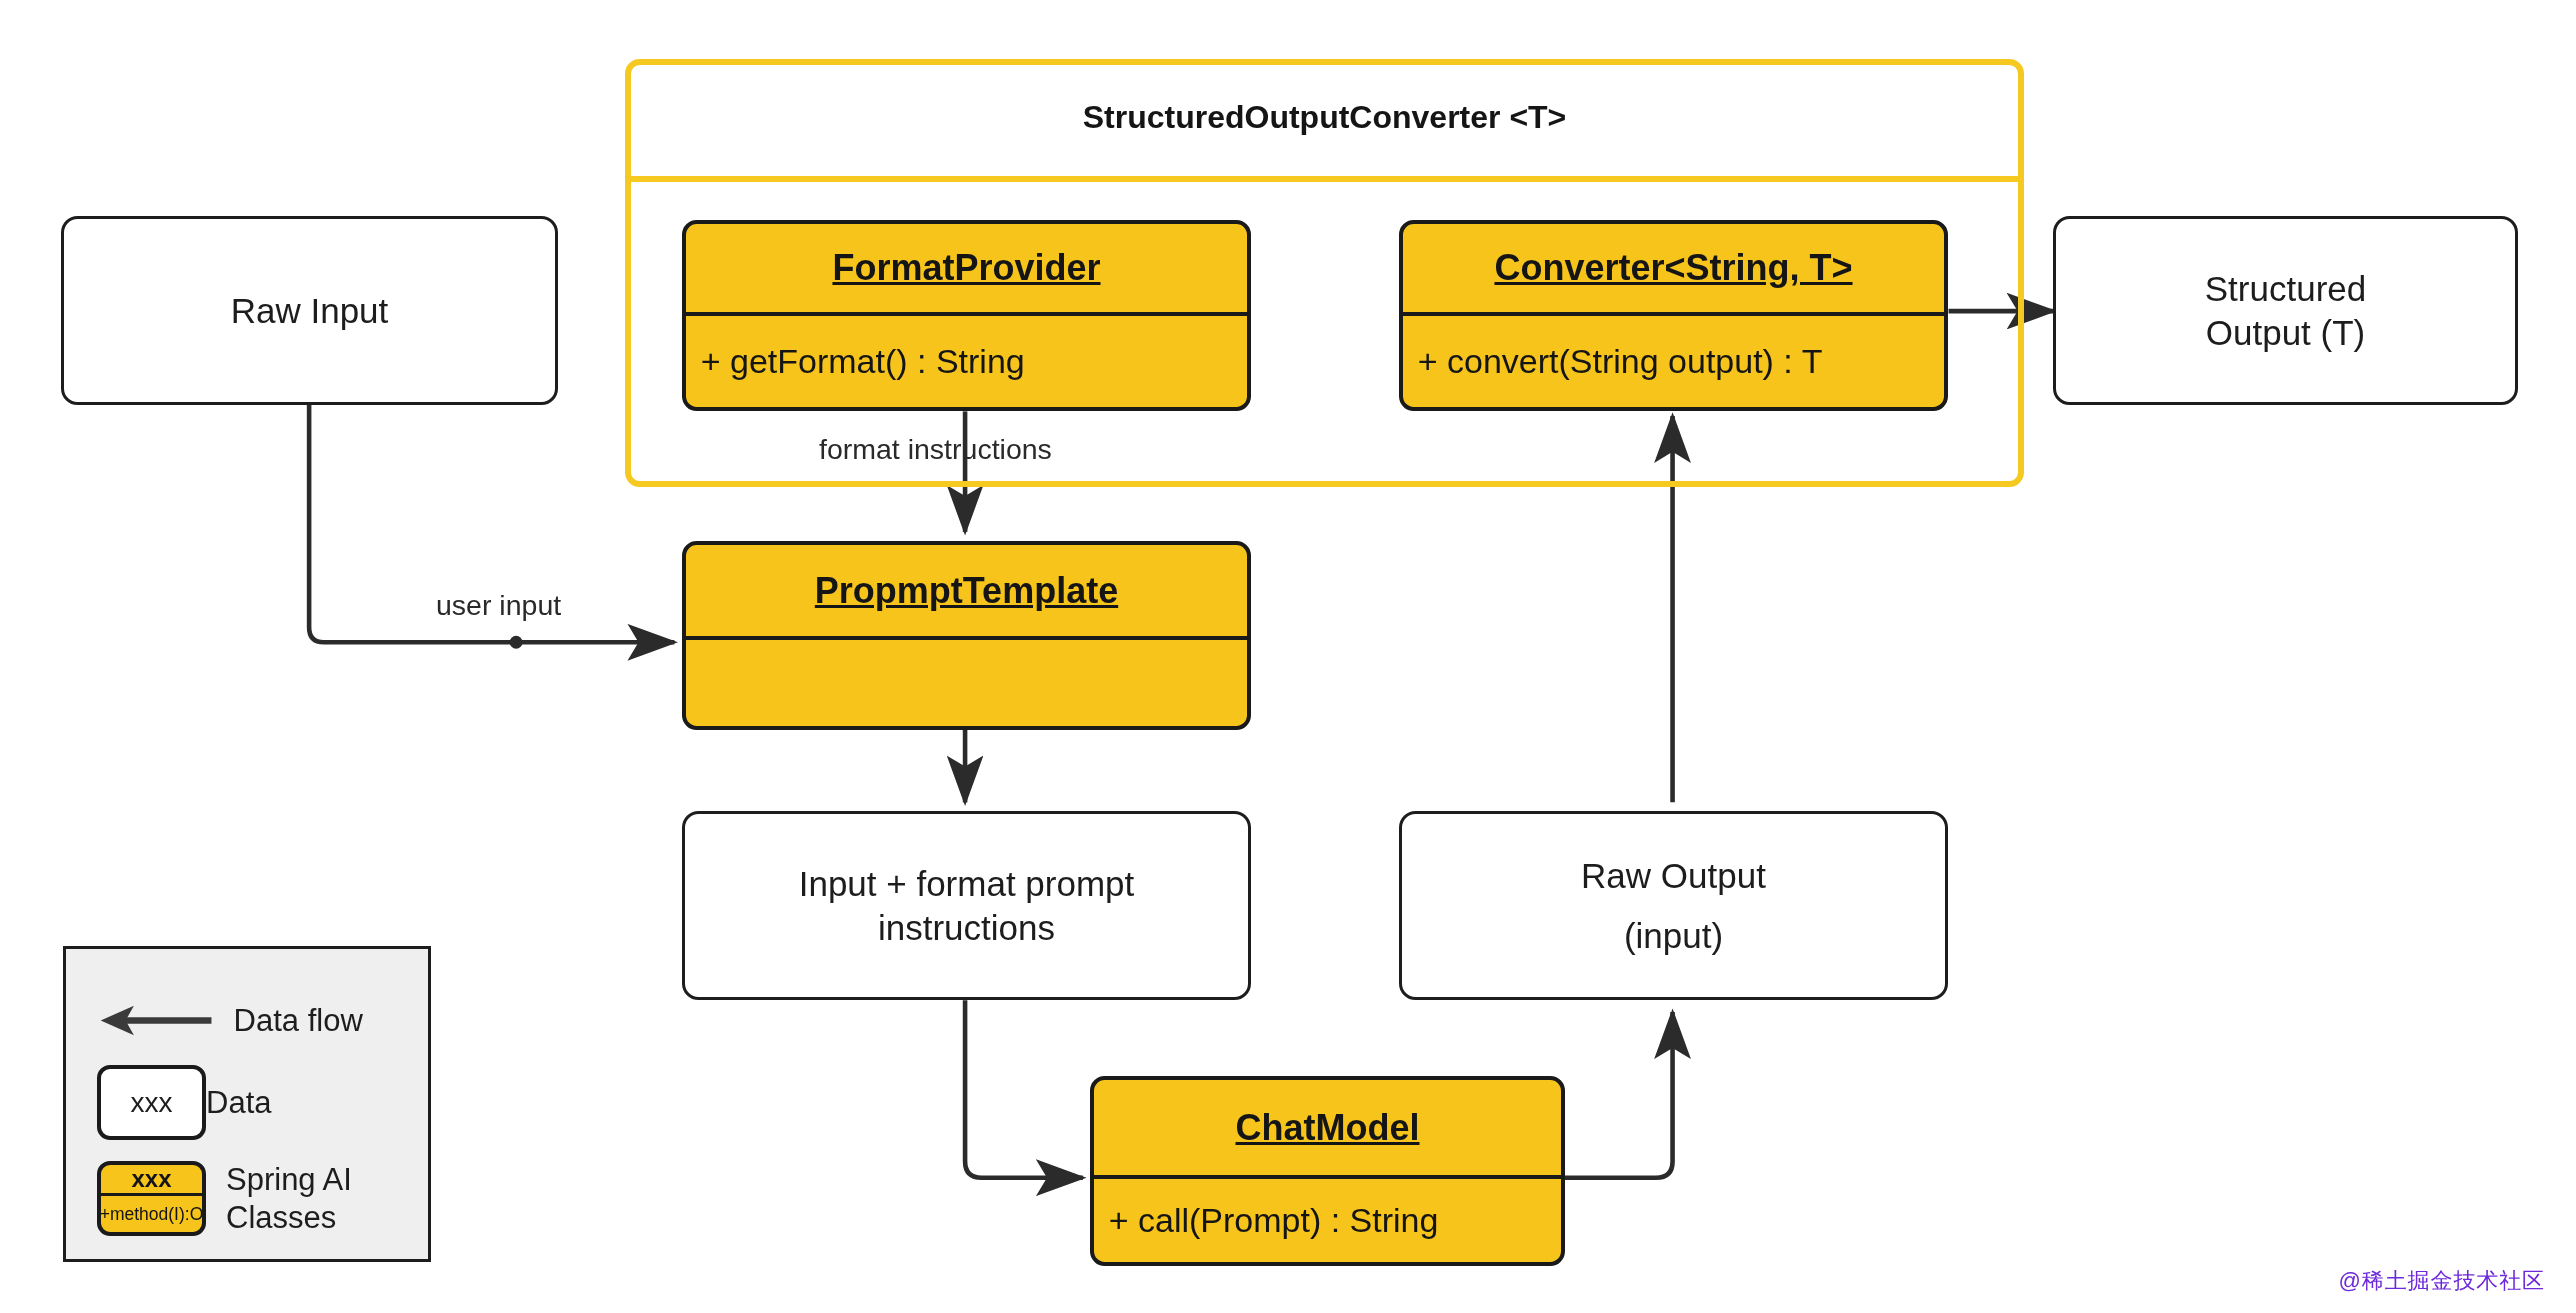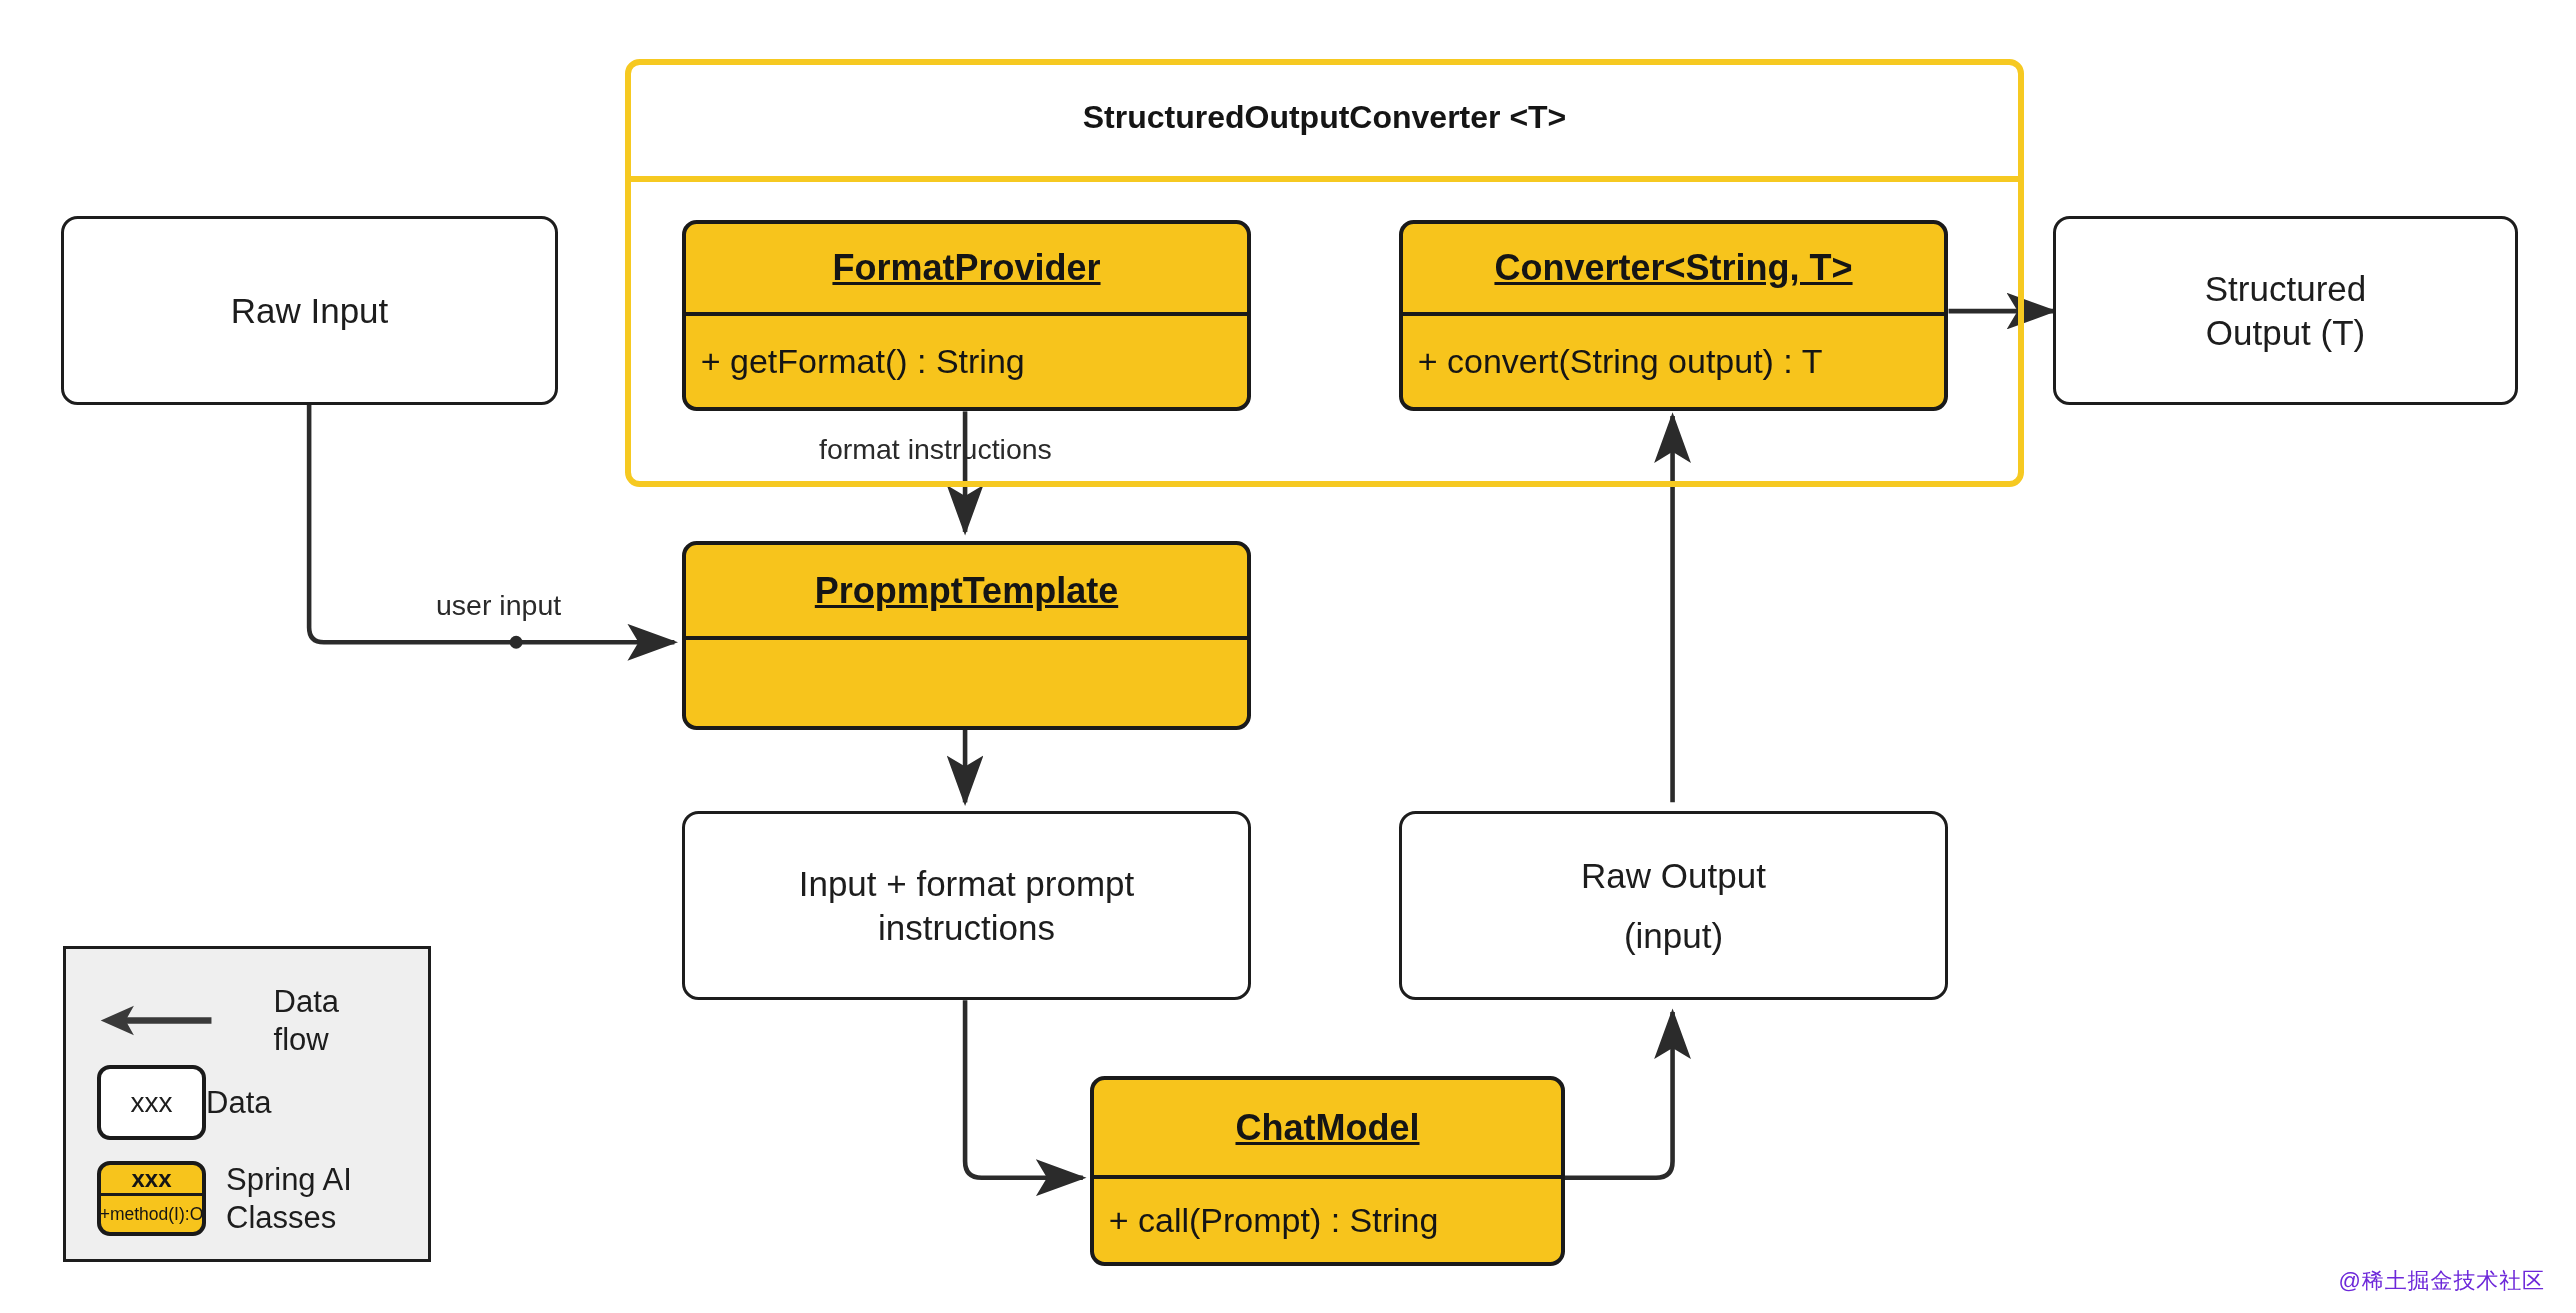--- a/index.html
+++ b/index.html
@@ -266,21 +266,21 @@
     <div class="uml-title" style="height:99px;">ChatModel</div>
     <div class="uml-methods">+ call(Prompt) : String</div>
   </div>
 
   <div class="edge-label" style="left:819px; top:425px;margin-top:8px;">format instructions</div>
 
   <div class="edge-label" style="left:436px; top:589px;">user input</div>
 
   <div id="legend">
 
-    <div class="legend-row" style="left:31px; top:44px; width:304px; height:55px;gap:40px;">
+    <div class="legend-row" style="left:31px; top:44px; width:304px; height:55px;">
       <span style="width:120px; display:flex; align-items:center;">
         <svg width="120" height="37" viewBox="0 0 130 40" xmlns="http://www.w3.org/2000/svg">
           <path d="M124,20 L30,20" stroke="#3a3a3a" stroke-width="7" fill="none"></path>
           <path d="M4,20 L40,4 L31,20 L40,36 Z" fill="#3a3a3a"></path>
         </svg>
       </span>
       <span class="legend-label" style="margin-left:16.6px;">Data flow</span>
     </div>
 
     <div class="legend-row" style="left:31px; top:114px; width:313px; height:79px;">

